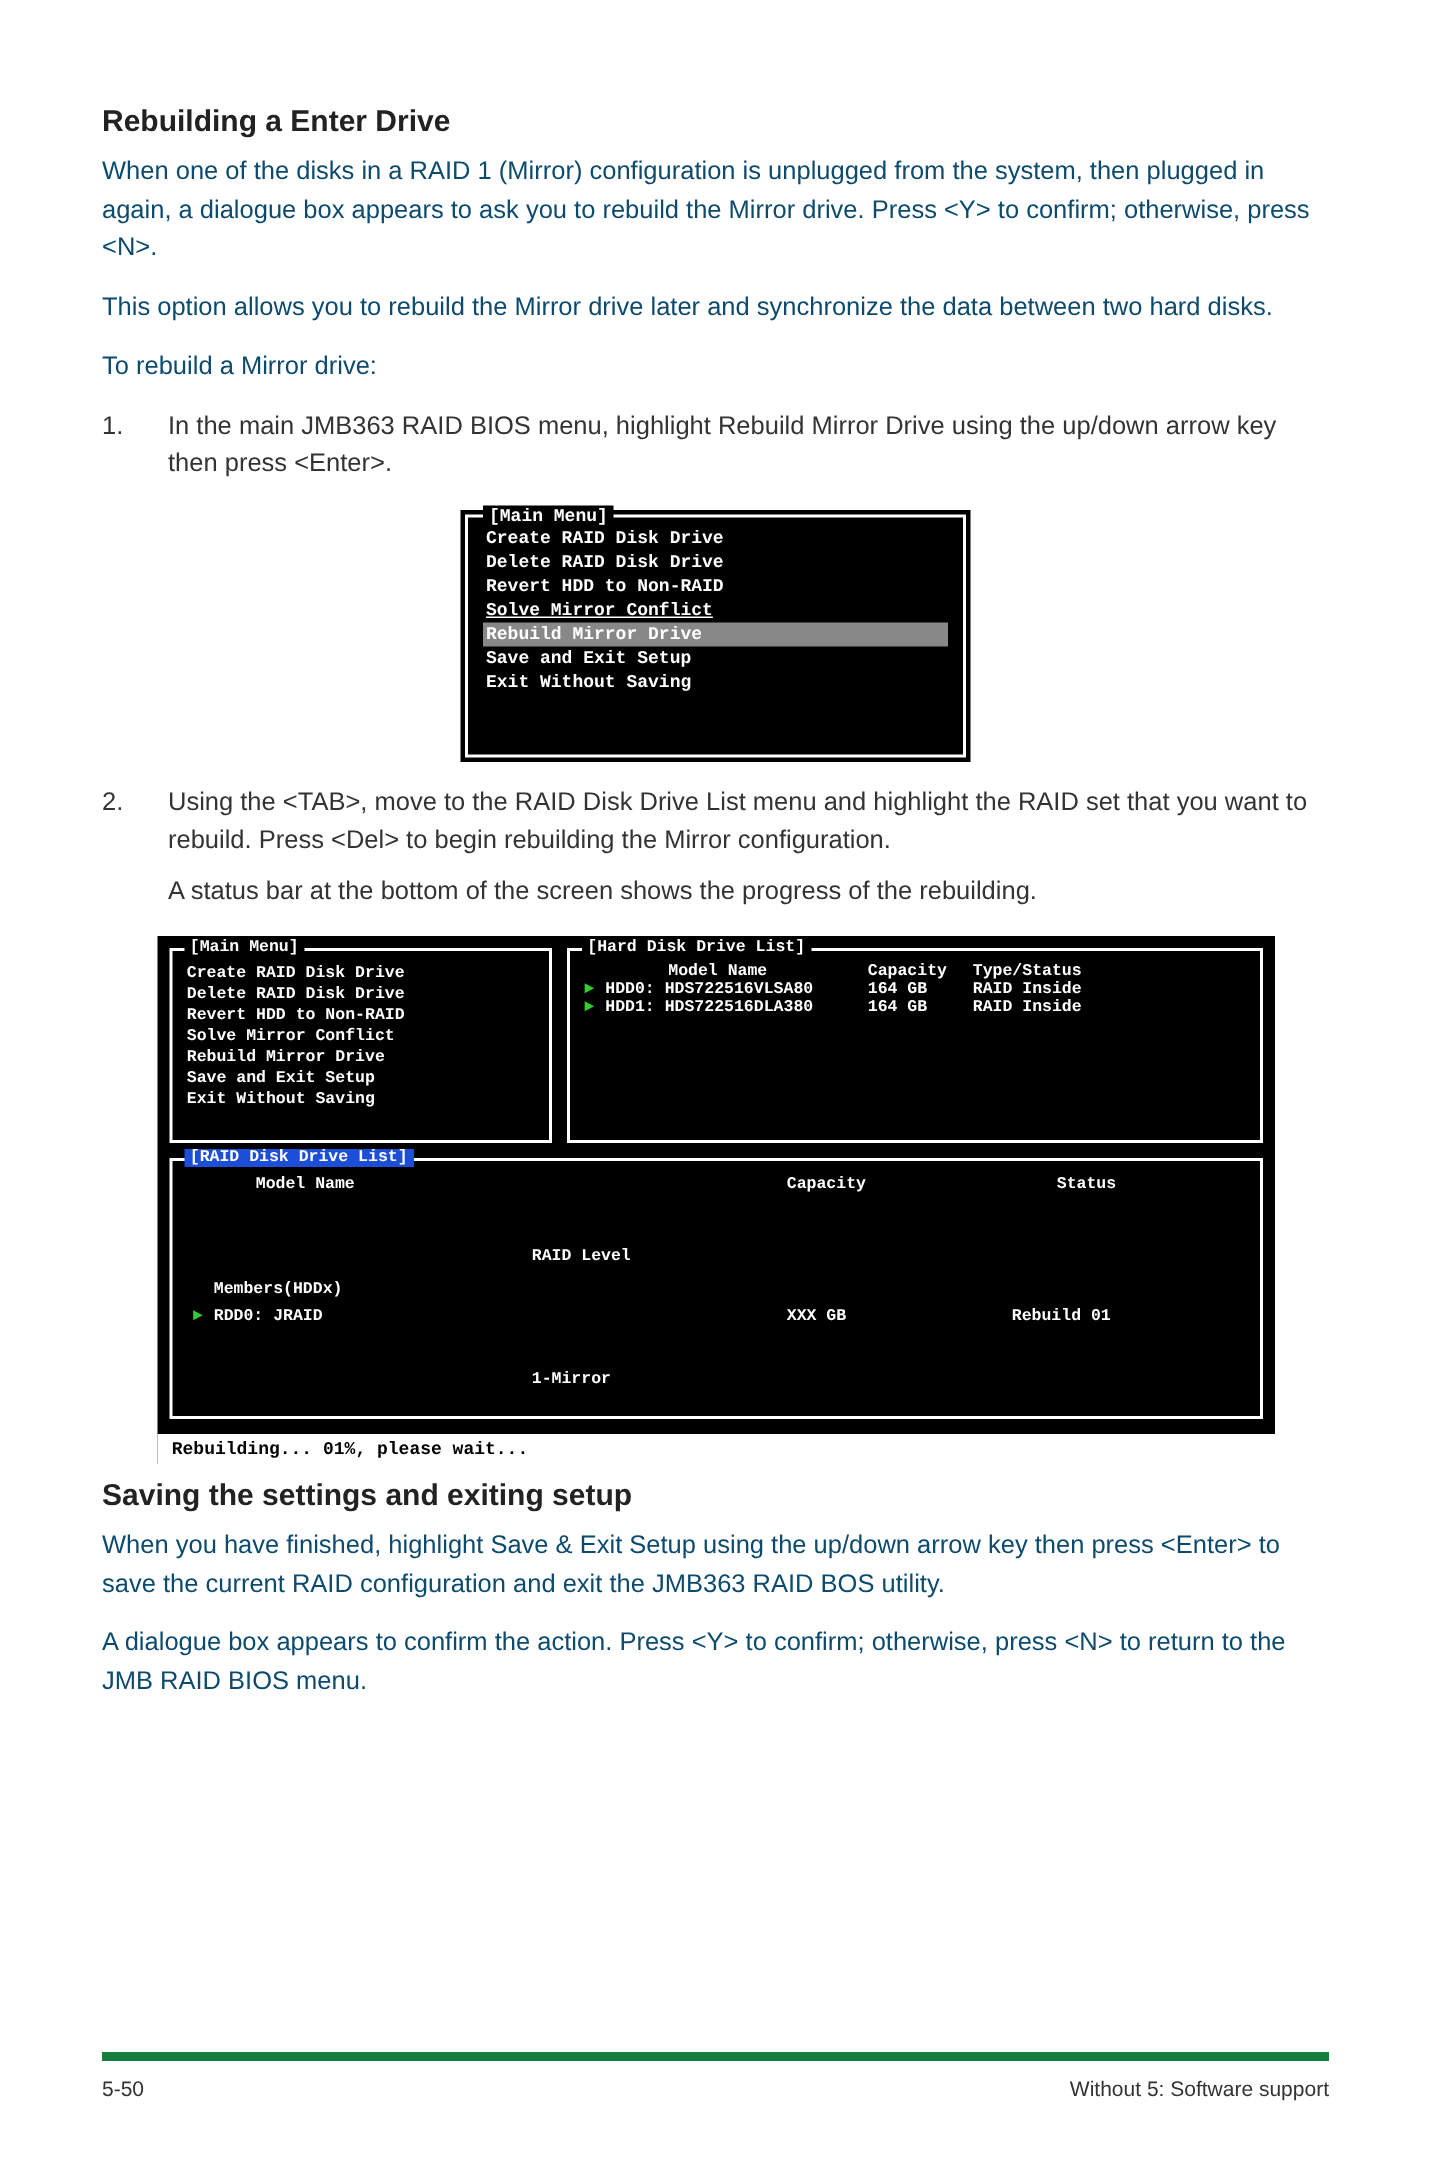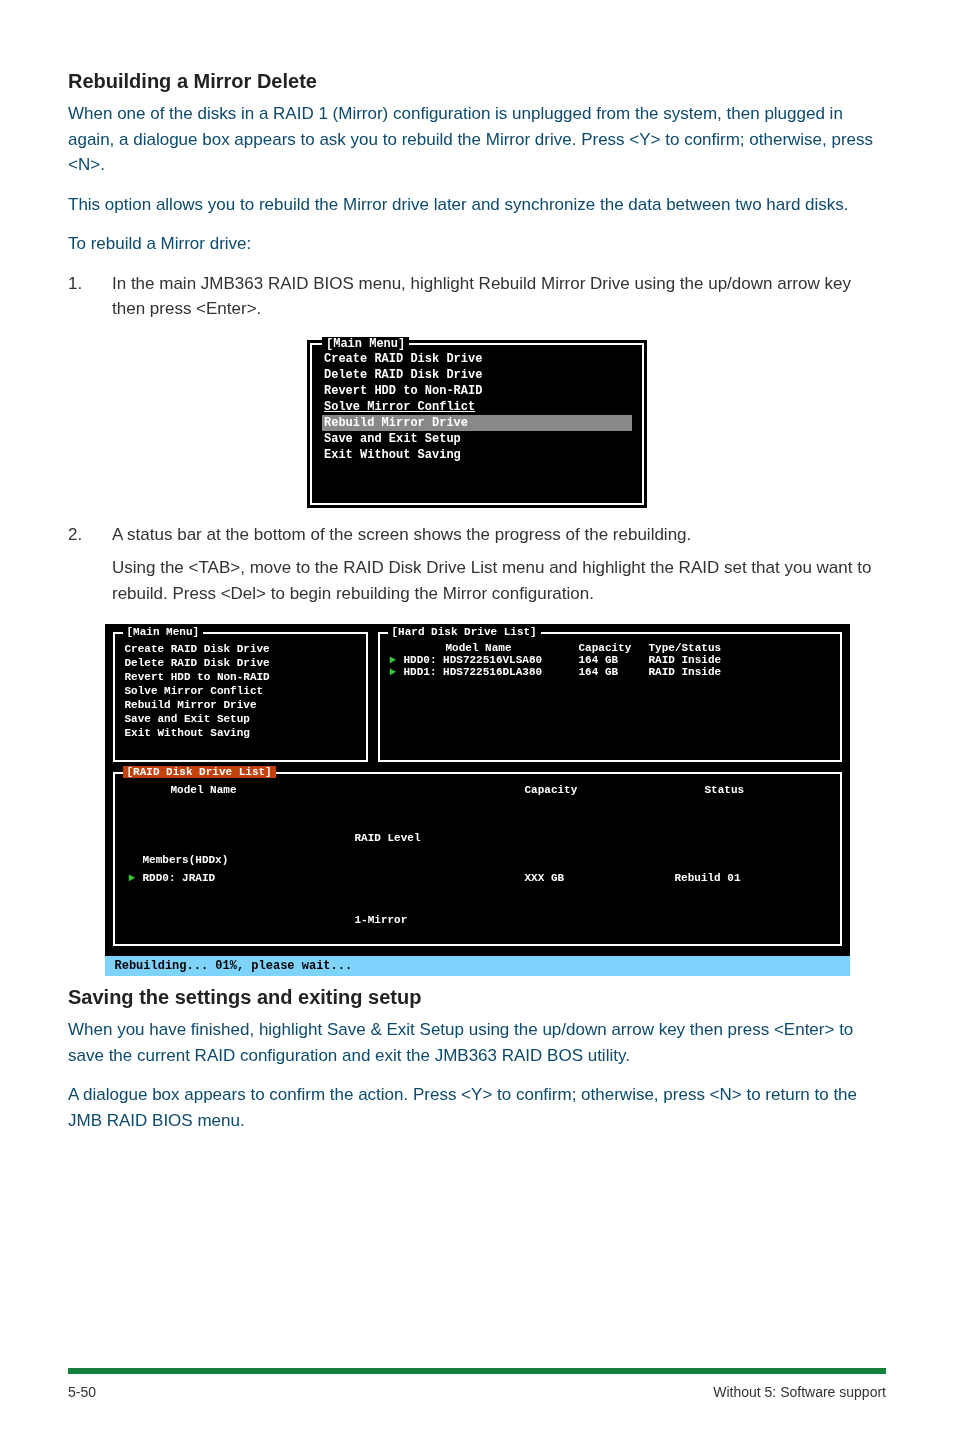--- a/index.html
+++ b/index.html
@@ -121,21 +121,21 @@
     border: 2px double #fff;
     position: relative;
     padding: 8px 10px 18px 10px;
     margin-top: 10px;
     min-height: 120px;
   }
   .panel-wide .panel-title {
     position: absolute;
     top: -8px;
     left: 8px;
-    background: #c2410c;
+    background: #1d4ed8;
     padding: 0 4px;
     font-weight: bold;
   }
   .panel-wide .row {
     display: flex;
     font-weight: bold;
     padding: 2px 0;
   }
   .panel-wide .cA { width: 230px; padding-left: 46px; }
   .panel-wide .cB { width: 170px; margin-top: 48px; }
@@ -146,21 +146,21 @@
     display: flex;
     font-weight: bold;
   }
   .panel-wide .arrow { width: 18px; color: #33cc33; padding-left: 4px; }
   .panel-wide .dA { width: 212px; }
   .panel-wide .dB { width: 170px; margin-top: 42px; }
   .panel-wide .dC { width: 150px; }
   .panel-wide .dD { flex: 1; }
 
   .bios-large .status-bar {
-    background: #7dd3fc;
+    background: #ffffff;
     color: #000;
     font-weight: bold;
     padding: 3px 10px;
     margin: 10px -8px -8px -8px;
     font-size: 12px;
   }
 
   .footer {
     position: absolute;
     bottom: 38px;
@@ -170,21 +170,21 @@
     padding-top: 10px;
     display: flex;
     justify-content: space-between;
     font-size: 14px;
     color: #333;
   }
 </style>
 </head>
 <body>
 
-<div class="h2">Rebuilding a Mirror Delete</div>
+<div class="h2">Rebuilding a Enter Drive</div>
 <p class="body-text">When one of the disks in a RAID 1 (Mirror) configuration is unplugged from the system, then plugged in again, a dialogue box appears to ask you to rebuild the Mirror drive. Press &lt;Y&gt; to confirm; otherwise, press &lt;N&gt;.</p>
 <p class="body-text">This option allows you to rebuild the Mirror drive later and synchronize the data between two hard disks.</p>
 <p class="body-text">To rebuild a Mirror drive:</p>
 
 <ol class="steps">
   <li>
     <span class="step-num">1.</span>
     <div class="step-text">
       <p>In the main JMB363 RAID BIOS menu, highlight Rebuild Mirror Drive using the up/down arrow key then press &lt;Enter&gt;.</p>
     </div>
@@ -203,22 +203,22 @@
         <div class="item">Save and Exit Setup</div>
         <div class="item">Exit Without Saving</div>
       </div>
   </div>
 </div>
 
 <ol class="steps">
   <li>
     <span class="step-num">2.</span>
     <div class="step-text">
+      <p>Using the &lt;TAB&gt;, move to the RAID Disk Drive List menu and highlight the RAID set that you want to rebuild. Press &lt;Del&gt; to begin rebuilding the Mirror configuration.</p>
       <p>A status bar at the bottom of the screen shows the progress of the rebuilding.</p>
-      <p>Using the &lt;TAB&gt;, move to the RAID Disk Drive List menu and highlight the RAID set that you want to rebuild. Press &lt;Del&gt; to begin rebuilding the Mirror configuration.</p>
     </div>
   </li>
 </ol>
 
 <div class="bios-large">
 
   <div class="bios-row-flex">
     <div class="panel panel-left">
       <span class="panel-title">[Main Menu]</span>
       <div id="bios-large-main-items">

